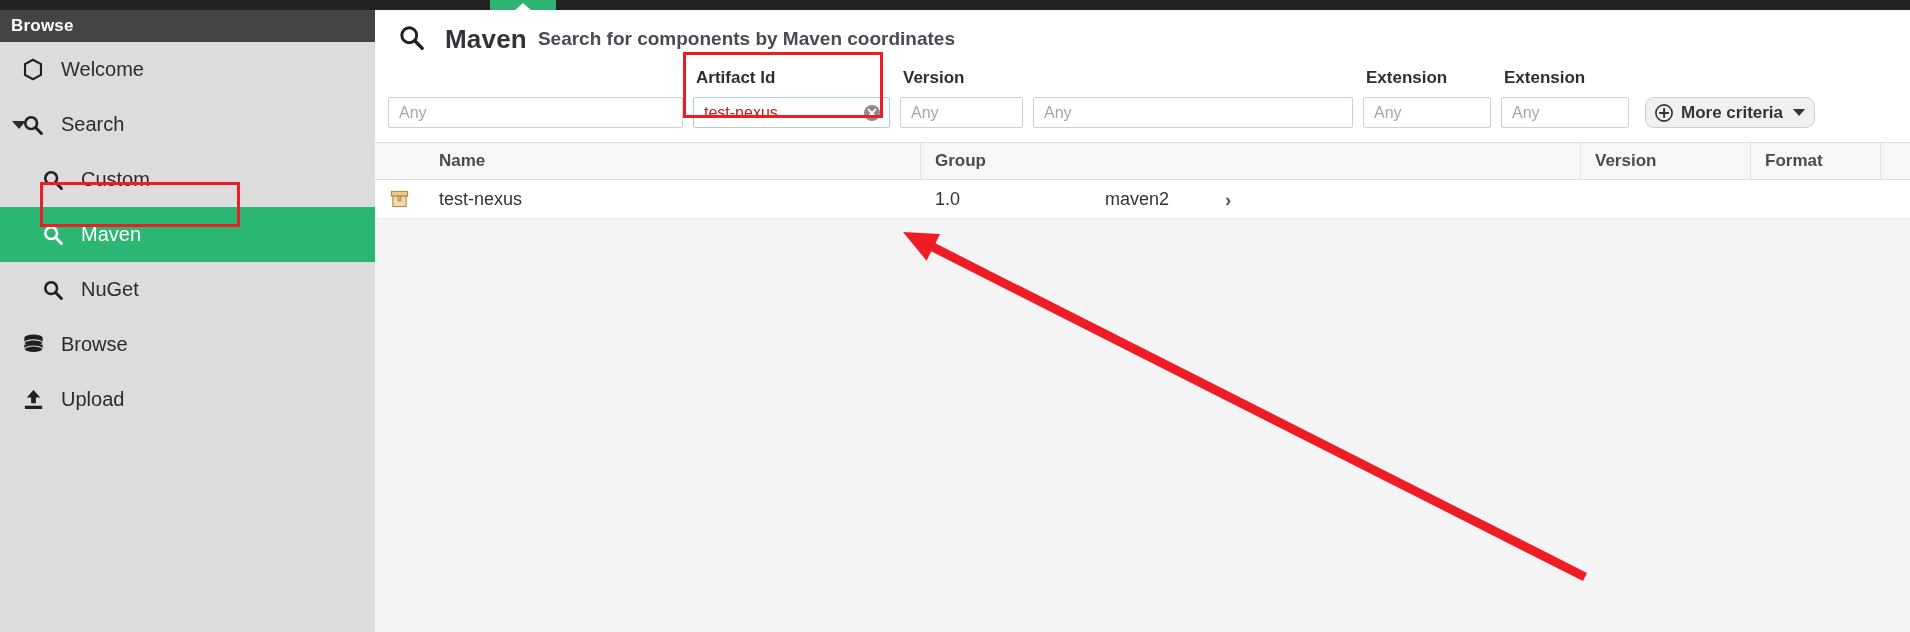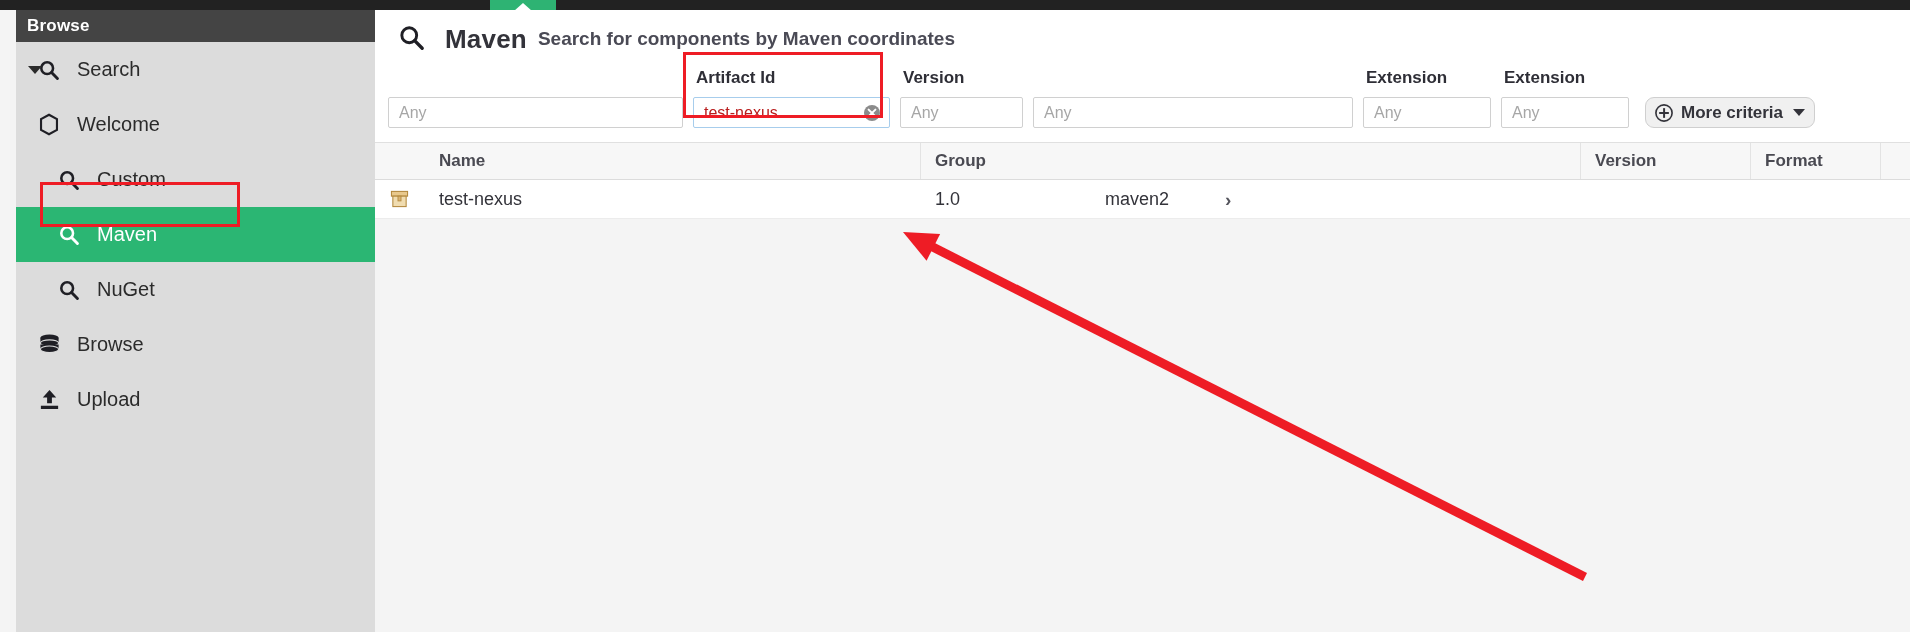--- a/index.html
+++ b/index.html
@@ -36,21 +36,21 @@
     background: #2eb373;
     display: flex;
     align-items: flex-end;
     justify-content: center;
   }
   .topstrip-tab svg { display: block; margin-bottom: -1px; }
 
   
   .sidebar {
     position: absolute;
-    left: 16px; top: 10px;
+    left: 0; top: 10px;
     width: 375px;
     height: 622px;
     background: #dcdcdc;
   }
   .sidebar-header {
     height: 32px;
     background: #444444;
     color: #ffffff;
     font-size: 17px;
     font-weight: bold;
@@ -269,36 +269,36 @@
       <svg width="22" height="9" viewBox="0 0 22 9">
         <polygon points="11,1 20,9 2,9" fill="#ffffff"></polygon>
       </svg>
     </div>
   </div>
 
   <div class="sidebar">
     <div class="sidebar-header">Browse</div>
     <div id="nav-list">
         <div class="nav-item level0">
+          <span class="ic">
+            <svg width="22" height="23" viewBox="0 0 24 26">
+              <polygon points="12,2 21,7 21,19 12,24 3,19 3,7" fill="none" stroke="#1f1f25" stroke-width="2.4"></polygon>
+            </svg>
+          </span>
+          <span class="lbl">Welcome</span>
+        </div>
+        <div class="nav-item level0">
           <span class="caret"></span>
           <span class="ic">
             <svg width="22" height="22" viewBox="0 0 24 24">
               <circle cx="10" cy="10" r="6.4" fill="none" stroke="#1f1f25" stroke-width="2.8"></circle>
               <line x1="14.8" y1="14.8" x2="21.2" y2="21.2" stroke="#1f1f25" stroke-width="3.2" stroke-linecap="round"></line>
             </svg>
           </span>
           <span class="lbl">Search</span>
-        </div>
-        <div class="nav-item level0">
-          <span class="ic">
-            <svg width="22" height="23" viewBox="0 0 24 26">
-              <polygon points="12,2 21,7 21,19 12,24 3,19 3,7" fill="none" stroke="#1f1f25" stroke-width="2.4"></polygon>
-            </svg>
-          </span>
-          <span class="lbl">Welcome</span>
         </div>
         <div class="nav-item level1">
           <span class="ic">
             <svg width="22" height="22" viewBox="0 0 24 24">
               <circle cx="10" cy="10" r="6.4" fill="none" stroke="#1f1f25" stroke-width="2.8"></circle>
               <line x1="14.8" y1="14.8" x2="21.2" y2="21.2" stroke="#1f1f25" stroke-width="3.2" stroke-linecap="round"></line>
             </svg>
           </span>
           <span class="lbl">Custom</span>
         </div>

